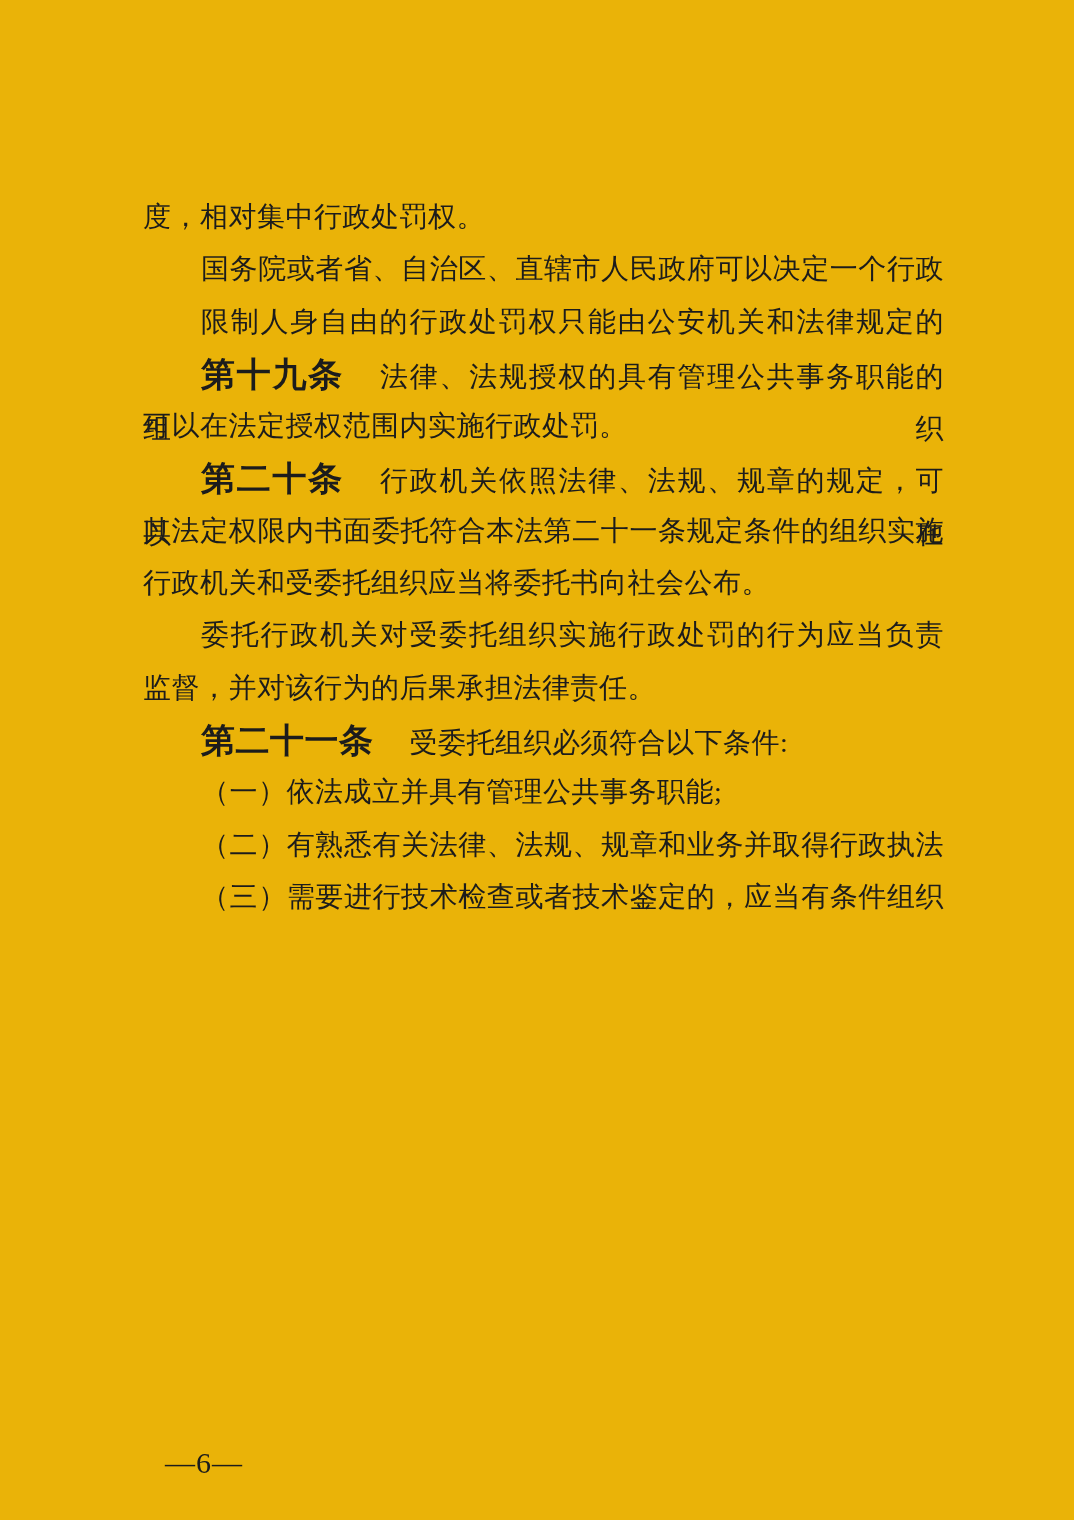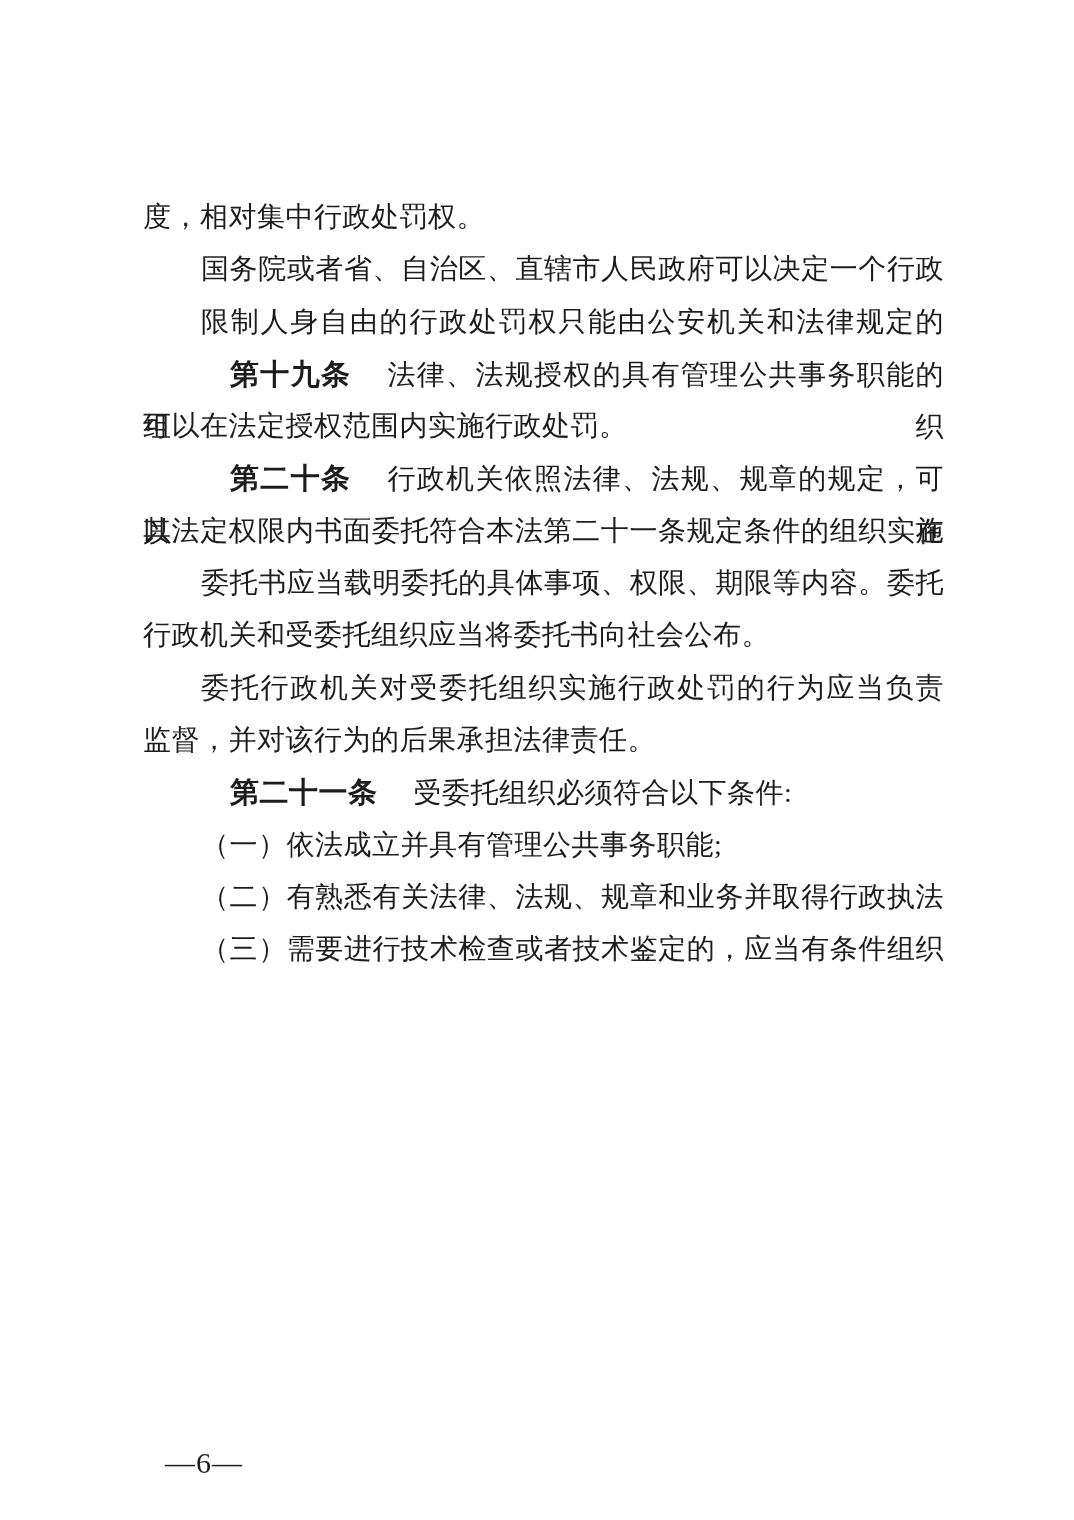--- a/index.html
+++ b/index.html
@@ -1,21 +1,21 @@
 <!DOCTYPE html>
 <html><head>
 <meta charset="utf-8">
 <style>
   * { margin: 0; padding: 0; box-sizing: border-box; }
   html, body { background: #e8e8e8; }
   .page {
     position: relative;
     width: 1074px;
     height: 1520px;
-    background: #ffffff;
+    background: #eab308;
     margin: 0 auto;
     overflow: hidden;
     font-family: "Liberation Serif", "DejaVu Serif", serif;
     color: #1c1c1c;
   }
   .text-block {
     position: absolute;
     left: 143px;
     top: 191px;
     width: 801px;
@@ -33,24 +33,23 @@
     text-align: justify;
     text-justify: inter-character;
     text-align-last: justify;
   }
   .line.indent {
     text-indent: 58px;
   }
   .article {
     font-family: "Liberation Sans", "DejaVu Sans", sans-serif;
     font-weight: 700;
-    font-size: 29px;
+    font-size: 34px;
     margin-right: 36px;
     text-indent: 0;
-    margin-left: 29px;
   }
   .page-number {
     position: absolute;
     left: 165px;
     top: 1446px;
     font-size: 30px;
     line-height: 34px;
     letter-spacing: 1px;
     color: #1c1c1c;
     font-family: "Liberation Serif", "DejaVu Serif", serif;
@@ -61,21 +60,20 @@
 
 <div class="page">
   <div class="text-block">
       <div class="line">度，相对集中行政处罚权。</div>
       <div class="line indent justify">国务院或者省、自治区、直辖市人民政府可以决定一个行政</div>
       <div class="line indent justify">限制人身自由的行政处罚权只能由公安机关和法律规定的</div>
       <div class="line indent justify"><span class="article">第十九条</span>法律、法规授权的具有管理公共事务职能的组织</div>
       <div class="line">可以在法定授权范围内实施行政处罚。</div>
       <div class="line indent justify"><span class="article">第二十条</span>行政机关依照法律、法规、规章的规定，可以在</div>
       <div class="line justify">其法定权限内书面委托符合本法第二十一条规定条件的组织实施</div>
-      <div class="line indent justify">委托书应当载明委托的具体事项、权限、期限等内容。委托</div>
       <div class="line">行政机关和受委托组织应当将委托书向社会公布。</div>
       <div class="line indent justify">委托行政机关对受委托组织实施行政处罚的行为应当负责</div>
       <div class="line">监督，并对该行为的后果承担法律责任。</div>
       <div class="line indent"><span class="article">第二十一条</span>受委托组织必须符合以下条件:</div>
       <div class="line indent">（一）依法成立并具有管理公共事务职能;</div>
       <div class="line indent justify">（二）有熟悉有关法律、法规、规章和业务并取得行政执法</div>
       <div class="line indent justify">（三）需要进行技术检查或者技术鉴定的，应当有条件组织</div>
     </div>
   <div class="page-number">—6—</div>
 </div>

